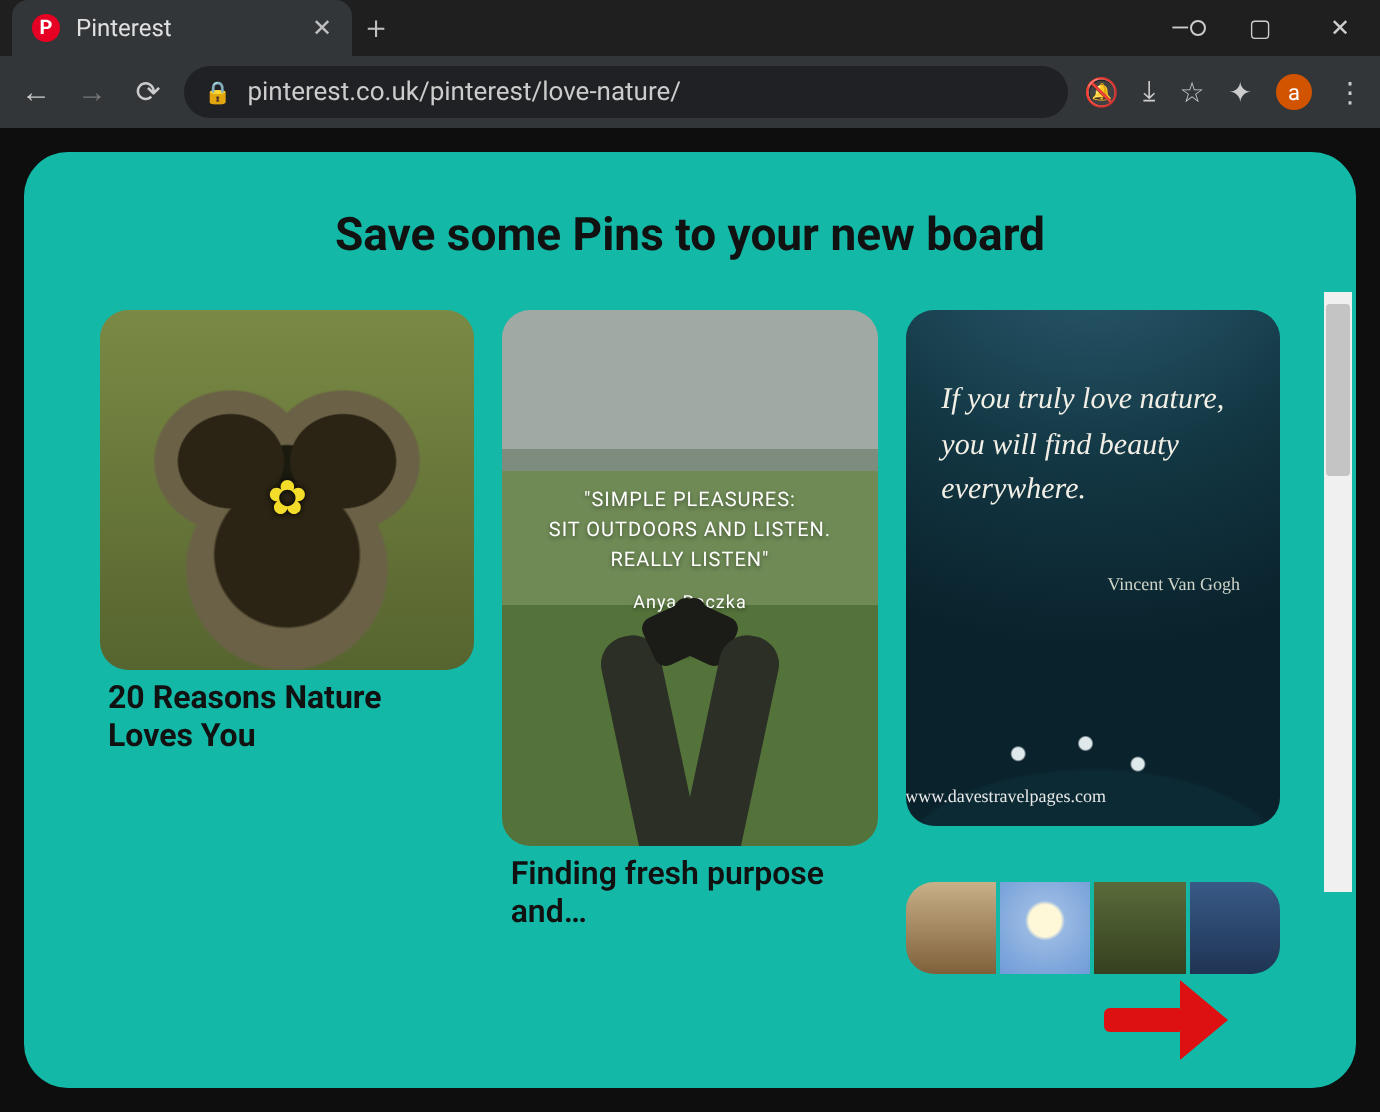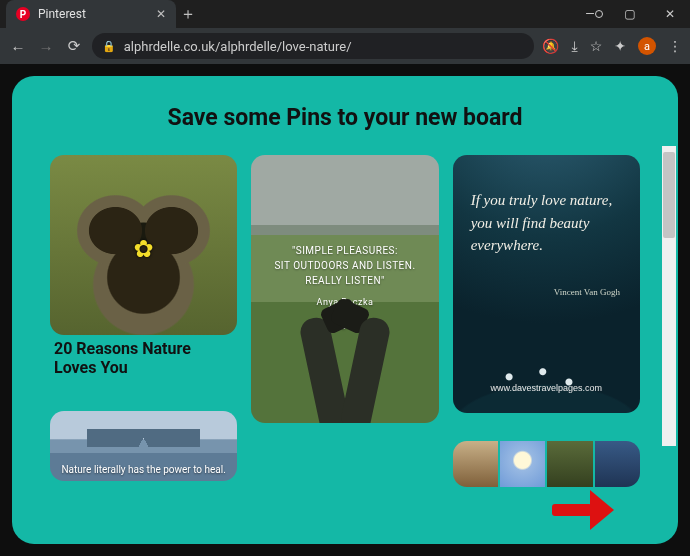--- a/index.html
+++ b/index.html
@@ -203,22 +203,22 @@
   }
   .pin4 .q {
     position:absolute; top:34px; left:18px; right:18px;
     color:#f2efe6; font-style:italic; font-size:15px; line-height:1.5;
   }
   .pin4 .attr{
     position:absolute; top:132px; right:20px; color:#cfd6c9;
     font-size:9px; text-align:right;
   }
   .pin4 .site{
-    position:absolute; left:0;right:0;bottom:20px;text-align:center;color:#e8e8e8;font-size:9px;
-    font-family: Liberation Sans, sans-serif; font-style:normal;
+    position:absolute; left:0;right:0;bottom:10px;color:#e8e8e8;font-size:9px;
+    font-family: Liberation Serif, serif; font-style:normal;
   }
 
   
   .pin5{
     height:46px;
     display:flex; gap:2px;
   }
   .thumb{flex:1;background:#888;}
   .t-a{background:linear-gradient(#c8b088,#7f603a);}
   .t-b{background:radial-gradient(circle at 50% 42%, #fff8d8 8px, #97b8e2 10px, #6f9bd8);}
@@ -286,21 +286,21 @@
     <div class="win-btn">✕</div>
   </div>
 </div>
 
 <div class="toolbar">
   <span class="nav-icon">←</span>
   <span class="nav-icon dim">→</span>
   <span class="nav-icon">⟳</span>
   <div class="addrbar">
     <span class="lock">🔒</span>
-    <span>alphrdelle.co.uk/alphrdelle/love-nature/</span>
+    <span>pinterest.co.uk/pinterest/love-nature/</span>
   </div>
   <div class="tb-icons">
     <span>🔕</span>
     <span>⤓</span>
     <span>☆</span>
     <span>✦</span>
     <span class="avatar">a</span>
     <span class="kebab">⋮</span>
   </div>
 </div>
@@ -313,43 +313,39 @@
 
     <div class="pin-scroll">
       <div class="columns">
 
         <div class="col">
           <div>
             <div class="pin pin1">
               <span class="flower">✿</span>
             </div>
             <div class="caption">20 Reasons Nature Loves You</div>
-          </div>
-          <div>
-            <div class="pin pin2">
-              <span class="overlay-cap">Nature literally has the power to heal.</span>
-            </div>
           </div>
         </div>
 
         <div class="col">
           <div>
             <div class="pin pin3">
               <div class="quote">
                 <span class="q1" style="white-space:pre-line;">"SIMPLE PLEASURES:
 SIT OUTDOORS AND LISTEN.
 REALLY LISTEN"</span>
                 <span class="by">Anya Raczka</span>
                 <span class="by">Photographer</span>
               </div>
               <div class="legs">
                 <span class="boot l"></span>
                   <span class="boot r"></span>
               </div>
             </div>
+            <div class="caption light">Finding fresh purpose and…</div>
           </div>
         </div>
 
         <div class="col">
           <div>
             <div class="pin pin4">
               <div class="q">If you truly love nature, you will find beauty everywhere.</div>
               <div class="attr">Vincent Van Gogh</div>
               <div class="site">www.davestravelpages.com</div>
             </div>

